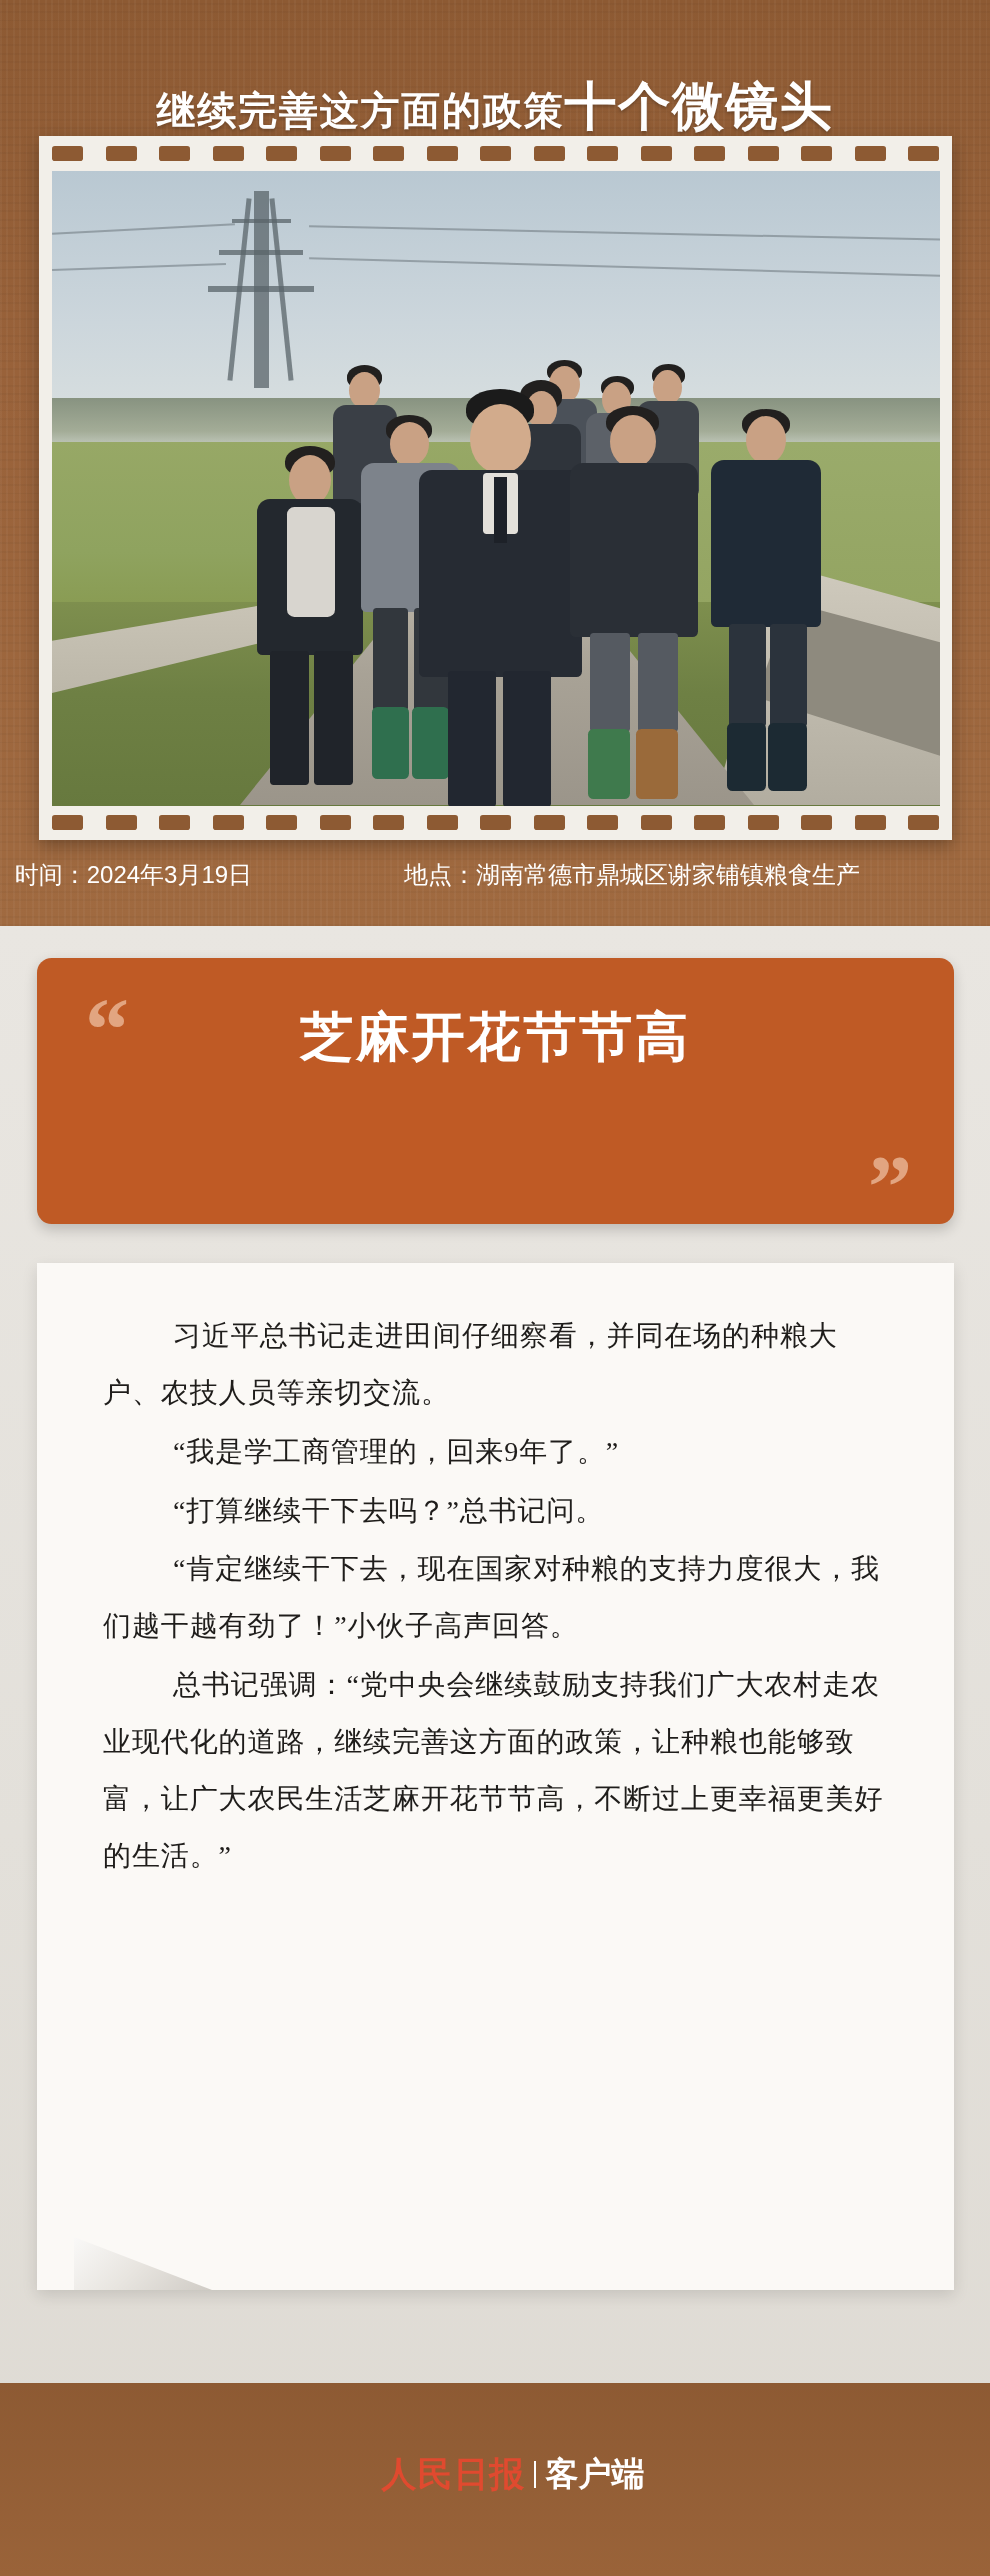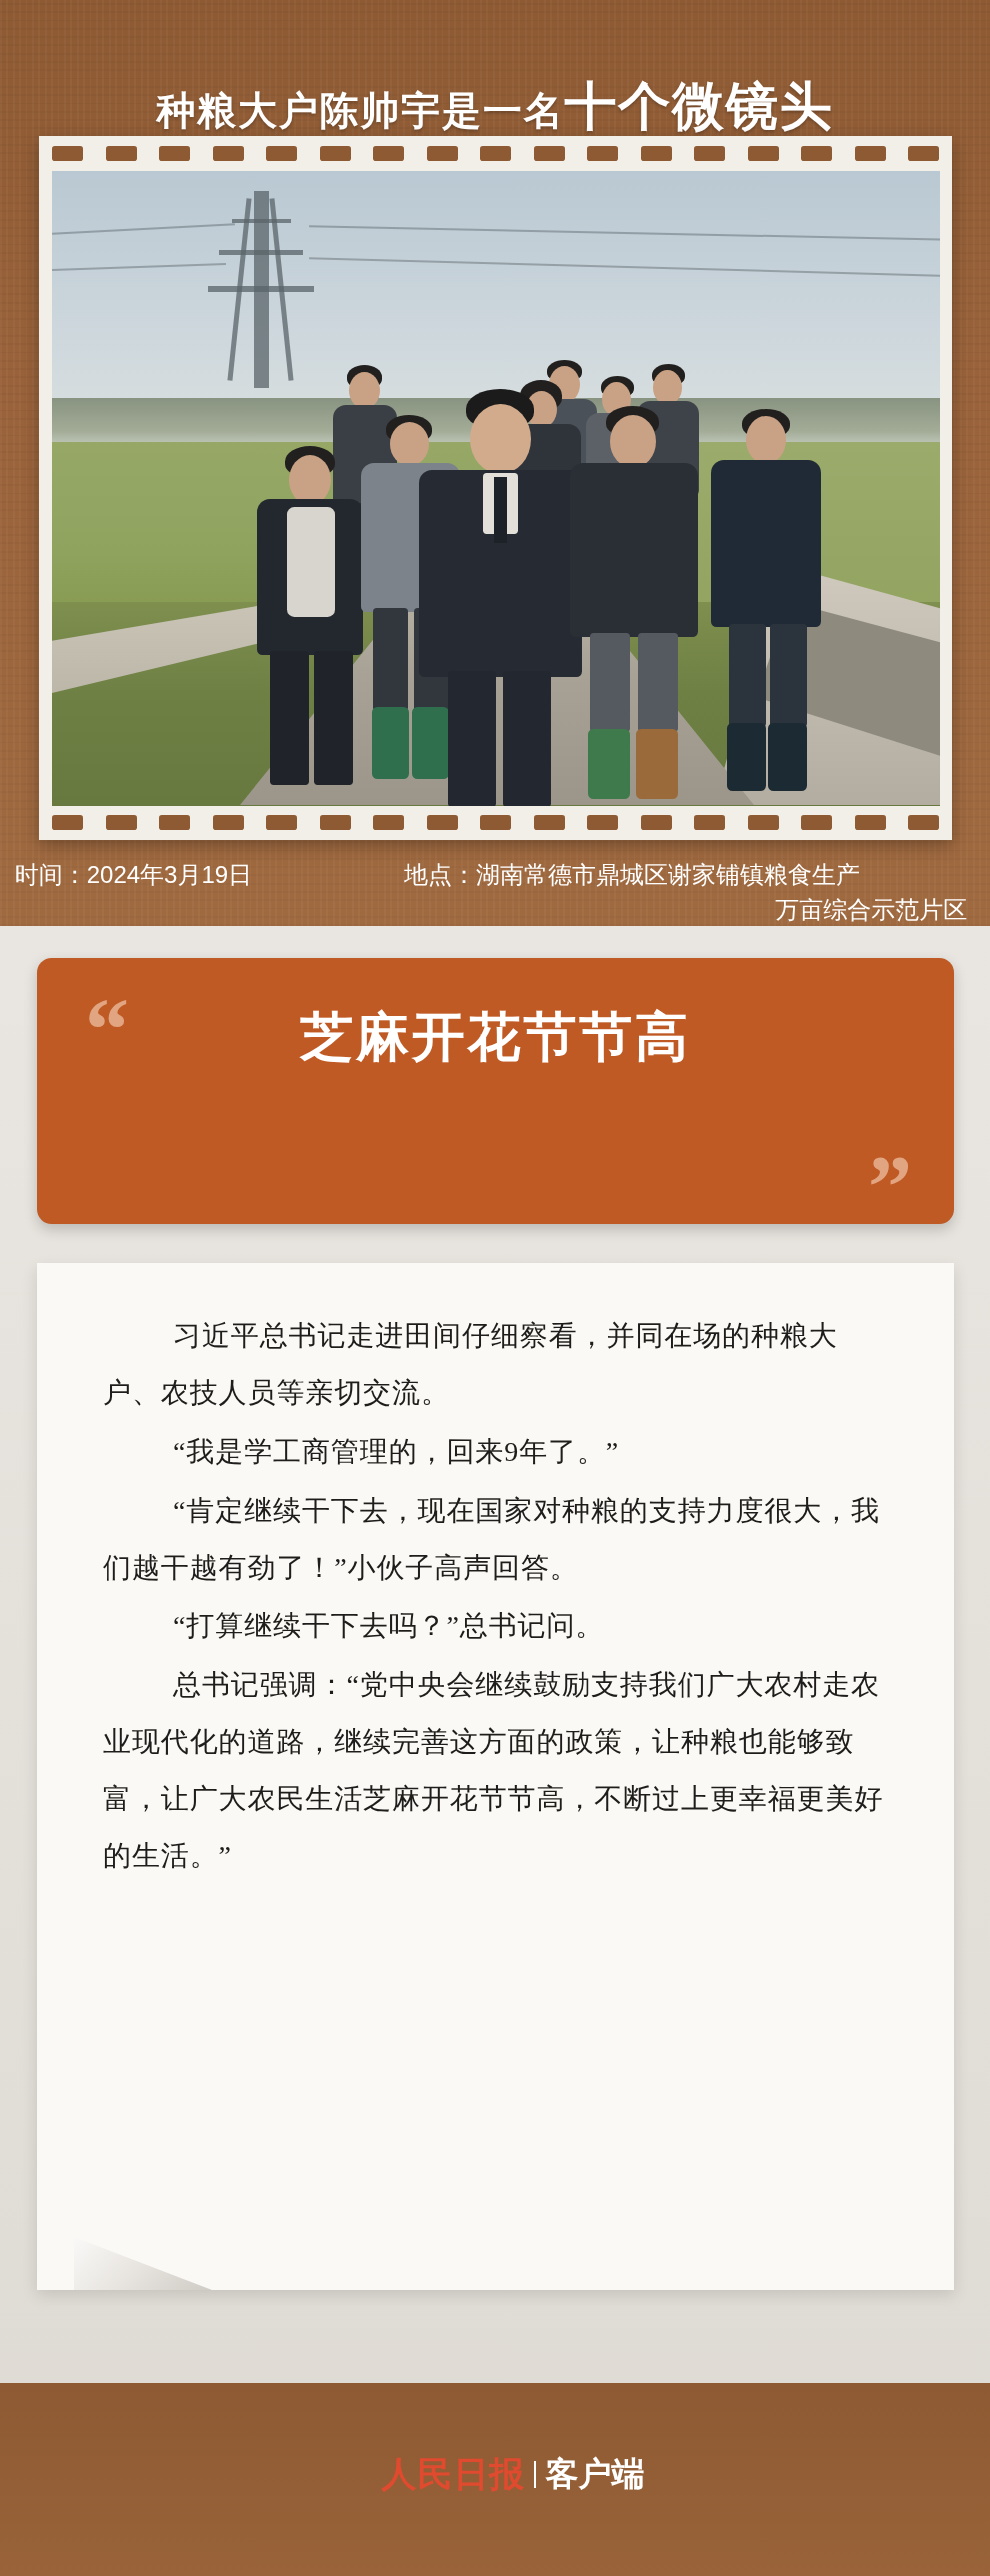--- a/index.html
+++ b/index.html
@@ -267,21 +267,21 @@
     vertical-align: middle;
   }
 </style>
 </head>
 <body>
 
 <div class="top-banner">
   <div class="banner-texture"></div>
 
   <div class="headline">
-    <span>种粮大户陈帅宇是一名</span><span class="big">十个微镜头</span>
+    <span>继续完善这方面的政策</span><span class="big">十个微镜头</span>
   </div>
 
   <div class="film">
     <div class="sprockets top">
       <i></i>
         <i></i>
         <i></i>
         <i></i>
         <i></i>
         <i></i>
@@ -427,41 +427,40 @@
         <div style="position:absolute; left:18.3px; top:314px; width:39px; height:68px; background:#1c2a33; border-radius:5.5px;"></div>
         <div style="position:absolute; left:59px; top:314px; width:39px; height:68px; background:#1c2a33; border-radius:5.5px;"></div>
       </div>
     </div>
   </div>
 
   <div class="caption-bar">
     <div class="caption-time">时间：2024年3月19日</div>
     <div class="caption-place">
       <span>地点：湖南常德市鼎城区谢家铺镇粮食生产</span>
-      <span class="l2">万亩综合示范片区</span>
     </div>
   </div>
 </div>
 
 <div class="body-area">
 
   <div class="quote-card">
     <div class="qmark open">“</div>
     <div class="qmark close">”</div>
     <div class="quote-text">
       <span>芝麻开花节节高</span>
     </div>
   </div>
 
   <div class="paper">
     <div class="paper-inner">
       <p class="para">习近平总书记走进田间仔细察看，并同在场的种粮大户、农技人员等亲切交流。</p>
       <p class="para">“我是学工商管理的，回来9年了。”</p>
+      <p class="para">“打算继续干下去吗？”总书记问。</p>
       <p class="para">“肯定继续干下去，现在国家对种粮的支持力度很大，我们越干越有劲了！”小伙子高声回答。</p>
-      <p class="para">“打算继续干下去吗？”总书记问。</p>
       <p class="para">总书记强调：“党中央会继续鼓励支持我们广大农村走农业现代化的道路，继续完善这方面的政策，让种粮也能够致富，让广大农民生活芝麻开花节节高，不断过上更幸福更美好的生活。”</p>
     </div>
     <div class="curl"></div>
   </div>
 
   <div class="footer">
     <div class="footer-logo">
       <span class="rm">人民日报</span><span class="bar"></span><span class="kh">客户端</span>
     </div>
   </div>

